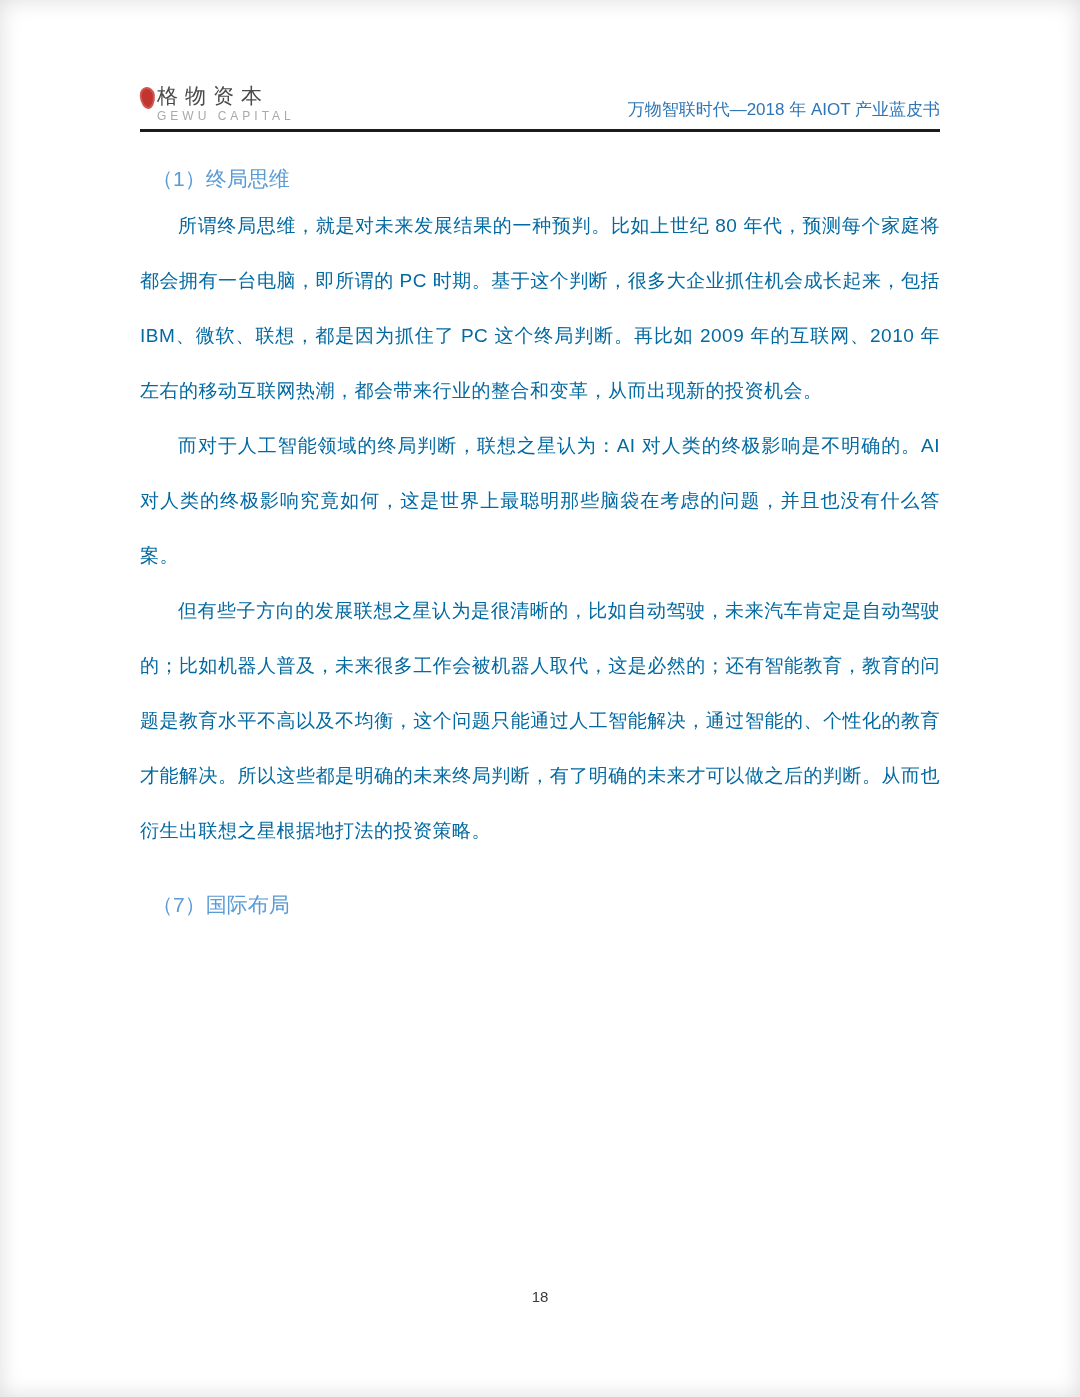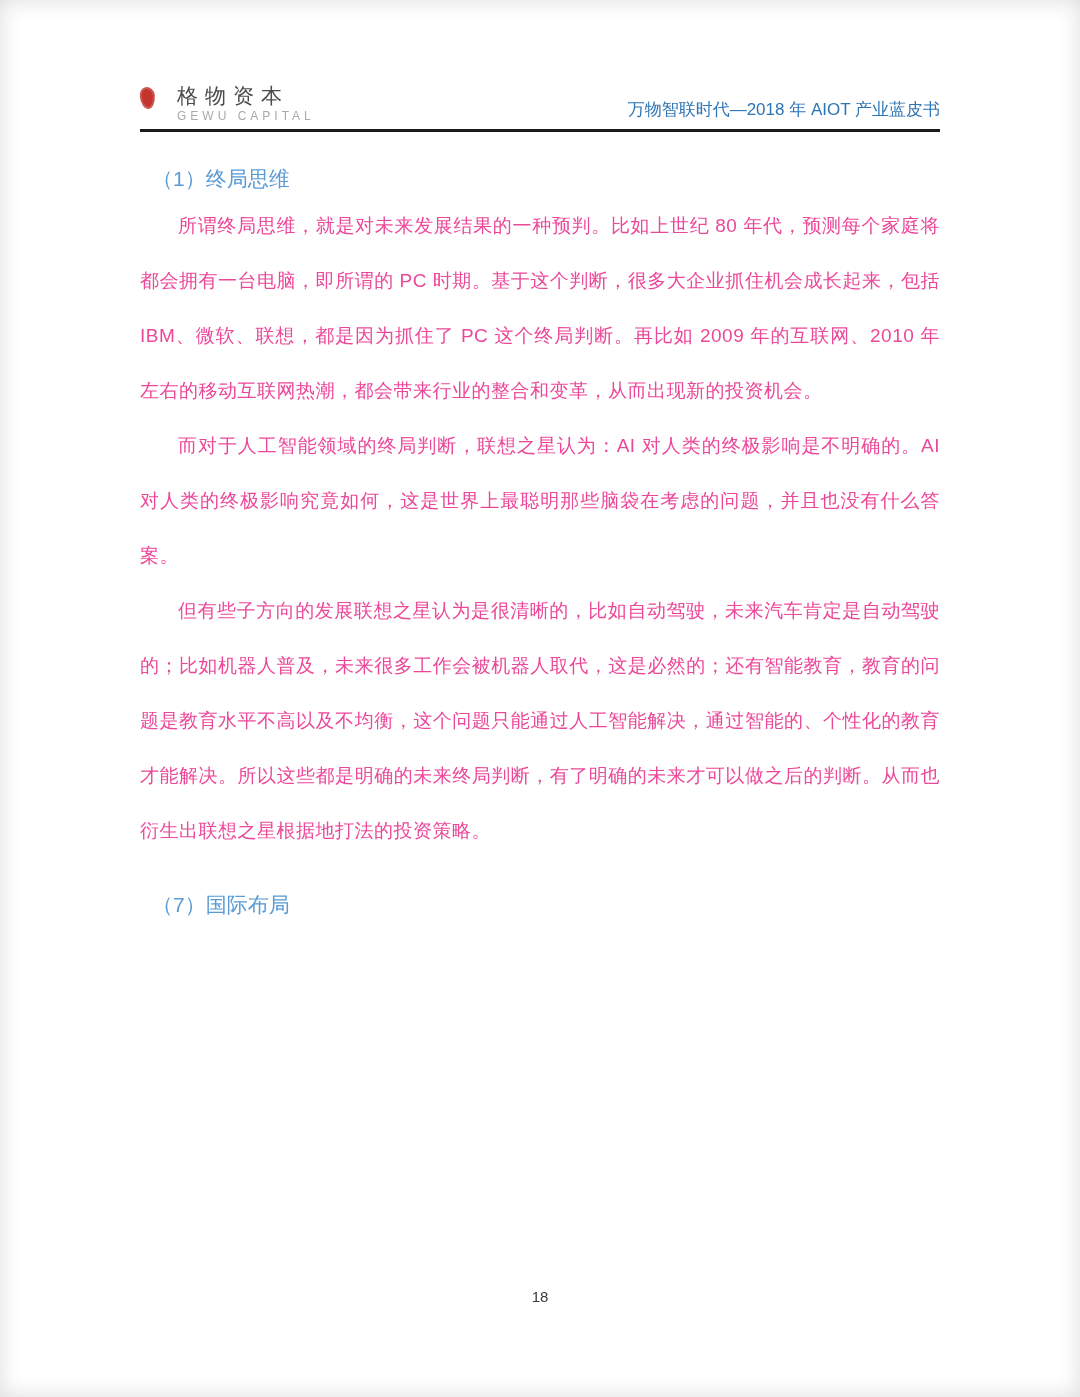--- a/index.html
+++ b/index.html
@@ -18,21 +18,21 @@
   }
 
   
   .header {
     display: flex;
     justify-content: space-between;
     align-items: flex-end;
     border-bottom: 3px solid #1c1c1c;
     padding-bottom: 6px;
   }
-  .logo { display: flex; align-items: flex-start; gap: 22px; }
+  .logo { display: flex; align-items: flex-start; gap: 2px; }
   .logo-mark {
     display: inline-block;
     width: 15px; height: 22px;
     margin-top: 3px;
     background: var(--logo-red, #c2342e);
     border-radius: 45% 55% 50% 50% / 40% 40% 60% 60%;
     transform: rotate(-6deg);
     box-shadow: inset 0 0 0 2px rgba(255,255,255,0.18);
   }
   .logo-text { display: flex; flex-direction: column; }
@@ -64,21 +64,21 @@
     font-size: 21px;
     font-weight: 400;
     color: var(--heading-blue, #5b9bd5);
     padding-left: 12px;
     margin-top: 30px;
     margin-bottom: 2px;
     line-height: 1.6;
   }
   .content p {
     font-size: 19px;
-    color: #ec4899;
+    color: #0369a1;
     line-height: 55px;
     text-align: justify;
     text-indent: 2em;
     letter-spacing: 0.5px;
   }
 
   
   .page-number {
     position: absolute;
     bottom: 92px;

